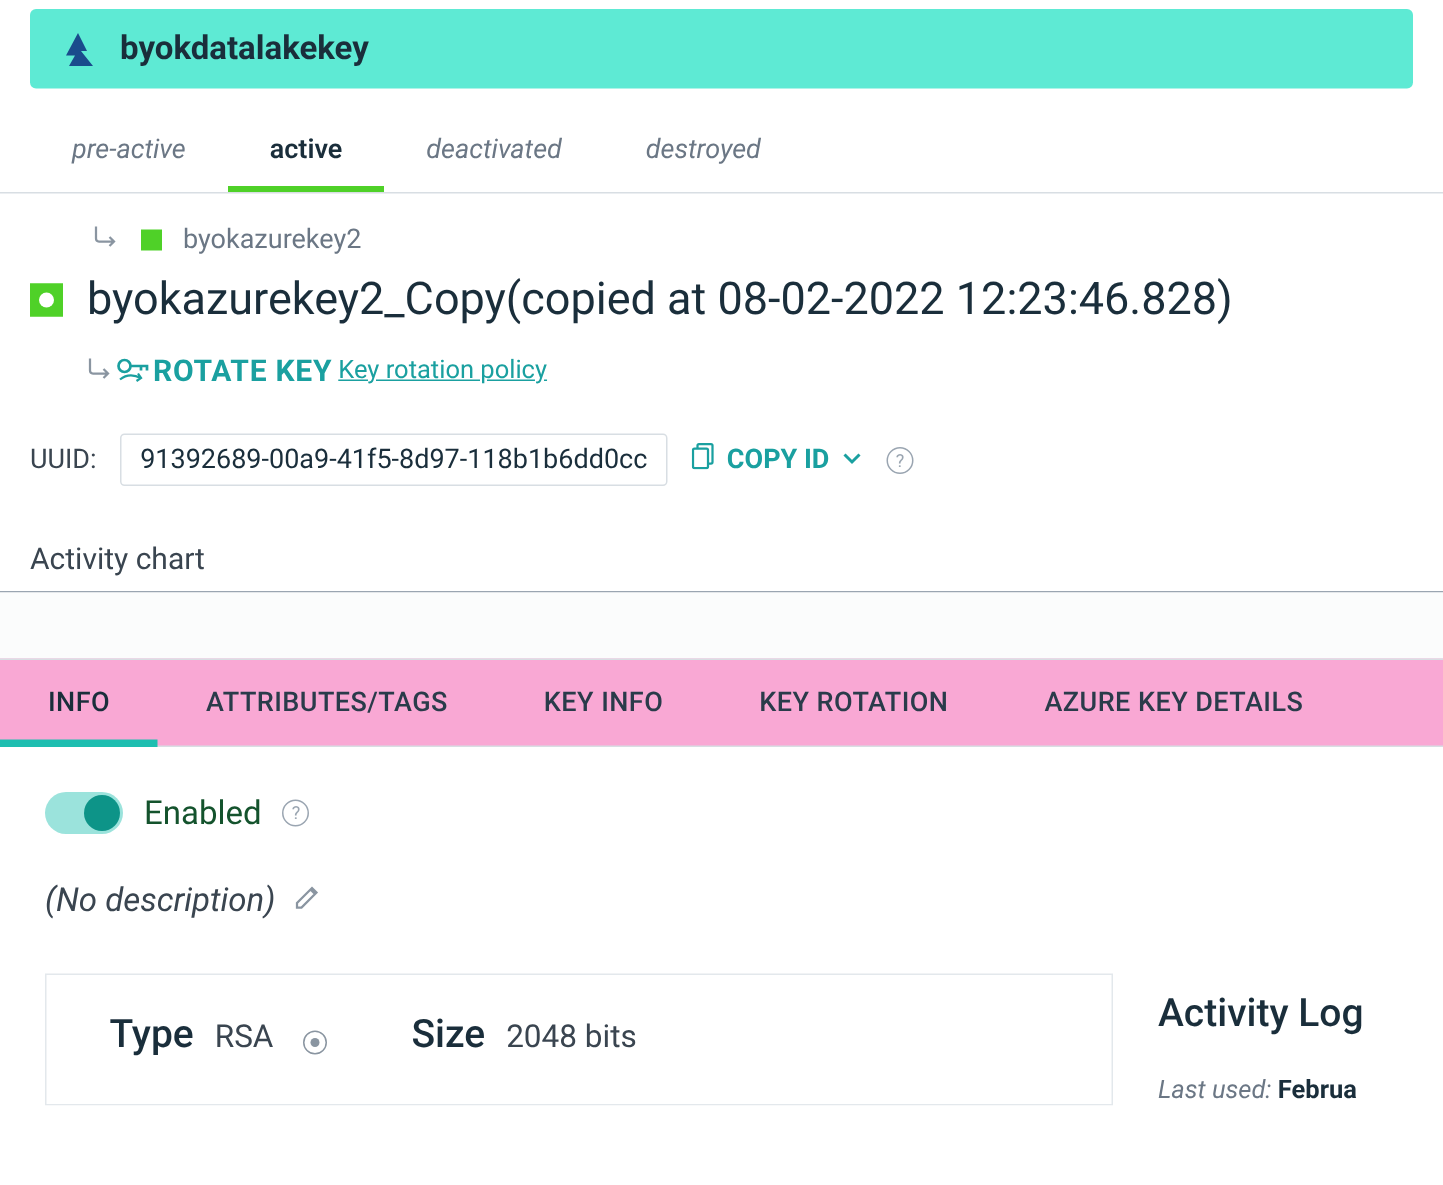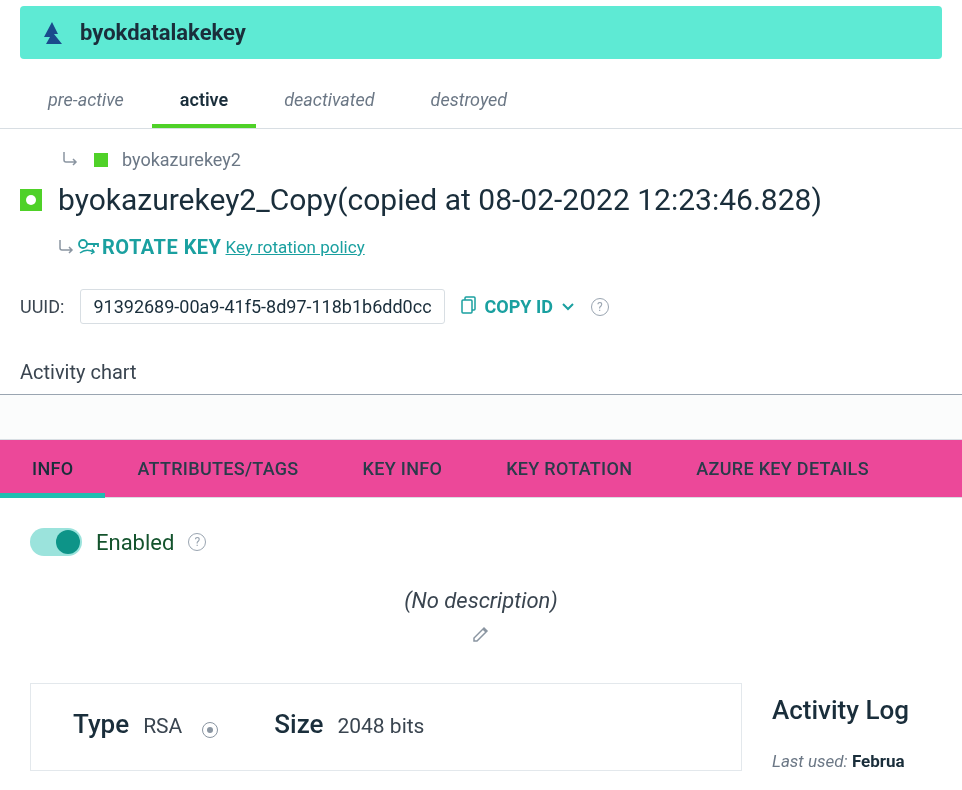--- a/index.html
+++ b/index.html
@@ -160,21 +160,21 @@
 .activity-chart-label {
   font-size: 20px;
   color: #3a4550;
 }
 .spacer-gray {
   height: 44px;
   background: #fbfcfc;
 }
 .subtabs-row {
   display: flex;
-  background: #ec4899;
+  background: #f9a8d4;
   border-top: 1px solid #d8dee3;
   border-bottom: 1px solid #d8dee3;
 }
 .subtab {
   padding: 18px 32px;
   font-size: 18px;
   font-weight: 500;
   color: #2a3b4a;
   cursor: pointer;
   letter-spacing: 0.3px;
@@ -220,21 +220,20 @@
 }
 .enabled-label {
   font-size: 22px;
   color: #14532d;
 }
 .desc-row {
   display: flex;
   align-items: center;
   gap: 12px;
   padding: 32px 0 0 0;
-  flex-direction: column;
 }
 .desc-text {
   font-size: 22px;
   font-style: italic;
   color: #3a4550;
 }
 .edit-icon {
   color: #8a95a1;
   font-size: 18px;
   cursor: pointer;

